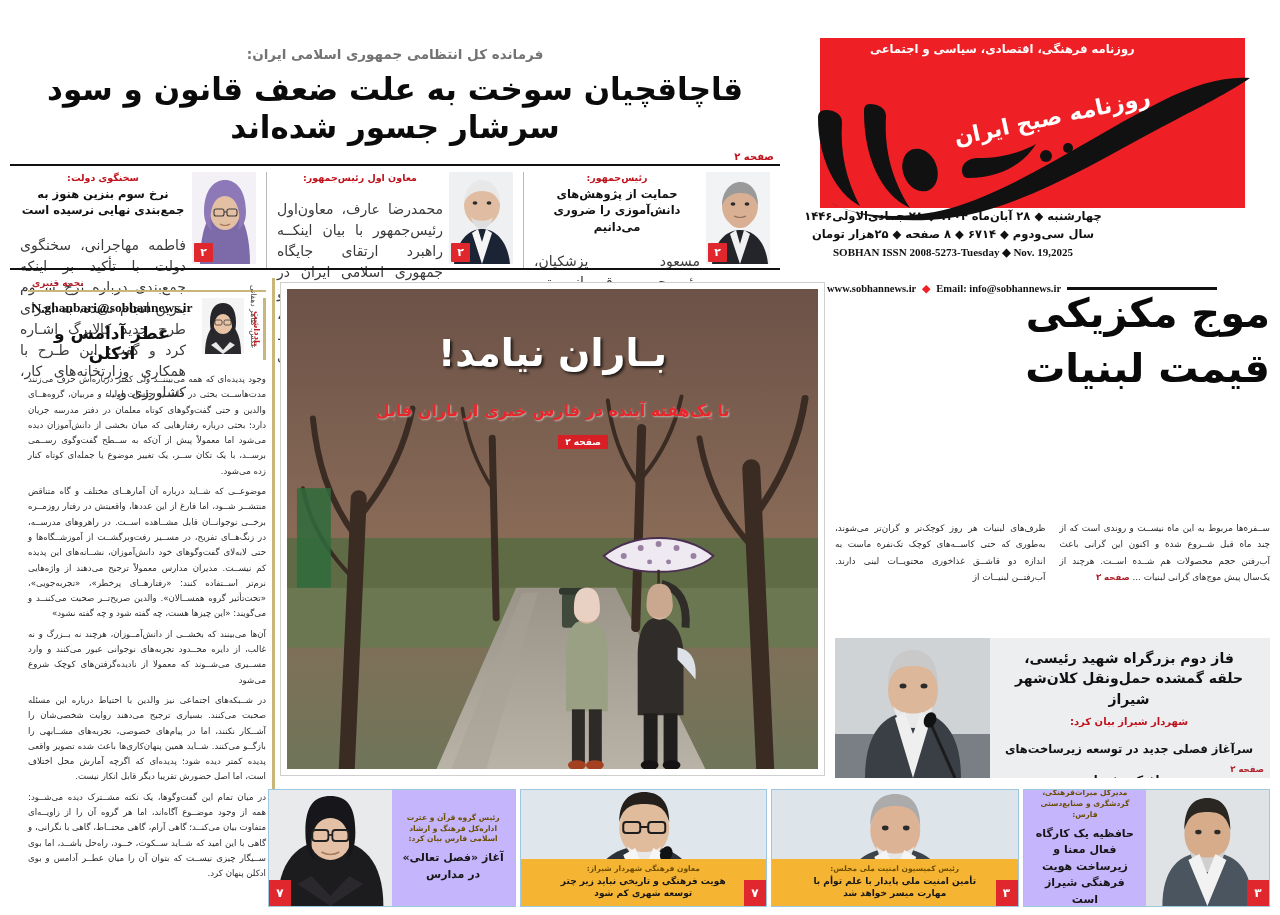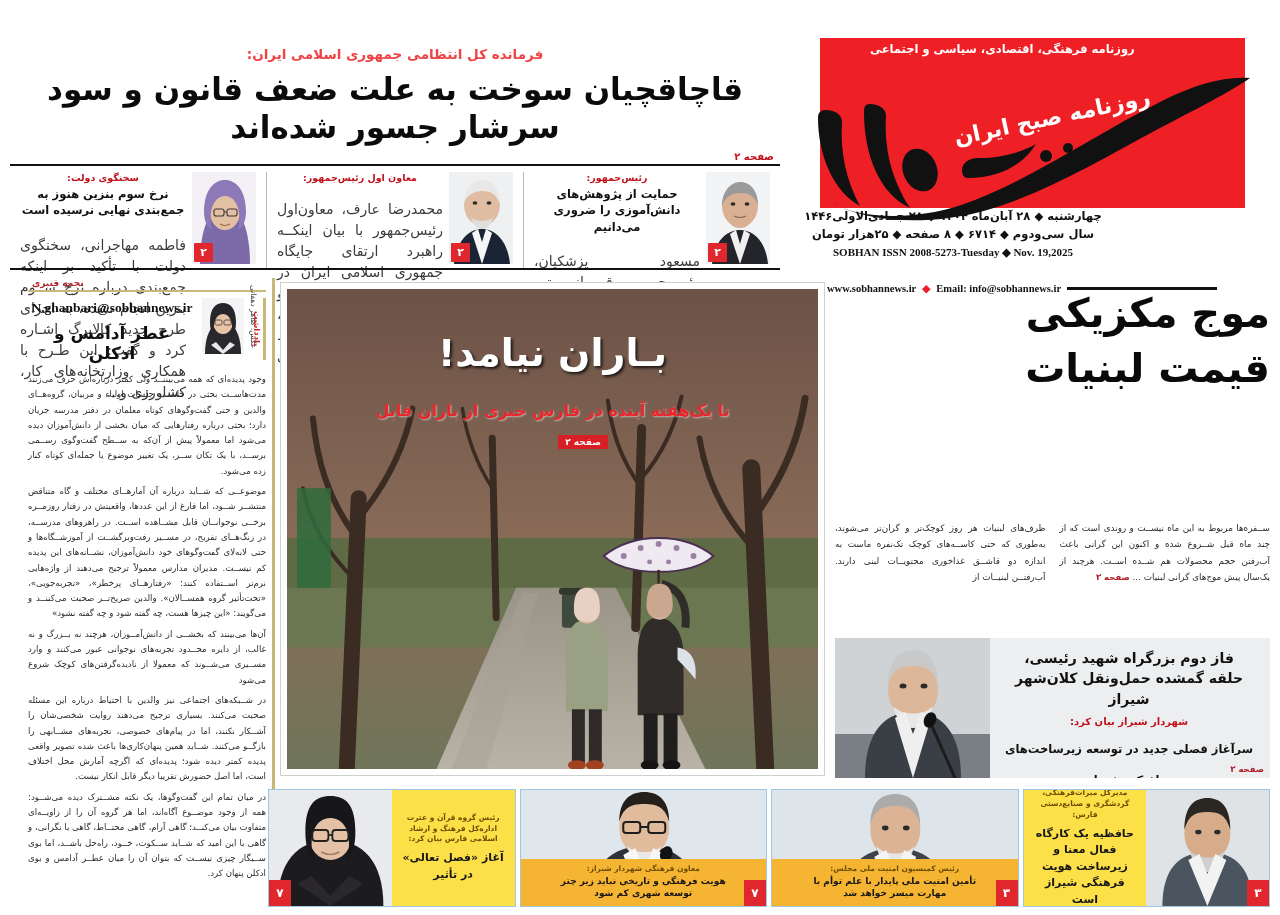--- a/index.html
+++ b/index.html
@@ -53,21 +53,21 @@
     color:#111;white-space:nowrap;direction:ltr;
   }
   .mast-rule .dot{color:#ee2026;}
 
   
   .top-head{
     position:absolute;top:46px;right:500px;width:770px;
     text-align:center;
   }
   .top-head .kicker{
-    color:#ef4444;font-size:13.5px;font-weight:bold;margin-bottom:8px;
+    color:#737373;font-size:13.5px;font-weight:bold;margin-bottom:8px;
   }
   .top-head .hl{
     font-size:31px;font-weight:bold;line-height:1.24;color:#0b0b0b;
     letter-spacing:-.3px;
   }
   .top-head .pg{
     margin-top:4px;text-align:right;color:#c1121c;font-size:10px;font-weight:bold;
     padding-right:6px;
   }
   .top-rule{
@@ -213,21 +213,21 @@
     position:absolute;bottom:8px;right:10px;left:268px;height:118px;
     display:flex;flex-direction:row;gap:4px;
   }
   .bcard{
     position:relative;flex:1 1 0;border:1px solid #9fc7e0;background:#fff;
     overflow:hidden;
   }
   .bcard .row{display:flex;flex-direction:row;height:100%;}
   .bcard .ph{flex:0 0 50%;height:100%;position:relative;}
   .bcard .cap{
-    flex:1 1 auto;background:#fde047;padding:8px 7px;text-align:center;
+    flex:1 1 auto;background:#c4b5fd;padding:8px 7px;text-align:center;
     display:flex;flex-direction:column;justify-content:center;
   }
   .bcard .cap .k{font-size:7.5px;color:#6b4d00;font-weight:bold;line-height:1.45;margin-bottom:5px;}
   .bcard .cap .t{font-size:11px;font-weight:bold;color:#161616;line-height:1.5;}
   
   .bcard.v2 .stackph{width:100%;height:100%;position:absolute;inset:0;}
   .bcard.v2 .capbar{
     position:absolute;left:0;right:0;bottom:0;background:#f6b433;
     padding:5px 26px 6px 26px;text-align:center;
   }
@@ -586,21 +586,21 @@
         <div class="k">معاون فرهنگی شهردار شیراز:</div>
         <div class="t">هویت فرهنگی و تاریخی نباید زیر چتر توسعه شهری کم شود</div>
       </div>
       <div class="bbadge r">۷</div>
     </div>
 
     <div class="bcard">
       <div class="row">
         <div class="cap">
           <div class="k">رئیس گروه قرآن و عترت اداره‌کل فرهنگ و ارشاد اسلامی فارس بیان کرد:</div>
-          <div class="t">آغاز «فصل تعالی» در تأثیر</div>
+          <div class="t">آغاز «فصل تعالی» در مدارس</div>
         </div>
         <div class="ph">
           <svg class="pimg" viewBox="0 0 126 116" preserveAspectRatio="xMidYMid slice" aria-hidden="true">
             <rect width="126" height="116" fill="#e9eaec"></rect>
             <path d="M10 116 C10 72 30 50 63 50 C96 50 116 72 116 116 Z" fill="#1c1b1e"></path>
             <ellipse cx="63" cy="44" rx="22" ry="26" fill="#e4c1a6"></ellipse>
             <path d="M38 42 C38 14 48 6 63 6 C78 6 88 14 88 42 C88 58 84 66 79 70 C86 48 79 28 63 28 C47 28 40 48 47 70 C42 66 38 58 38 42 Z" fill="#17161a"></path>
             <rect x="45" y="40" width="16" height="11" rx="3" fill="none" stroke="#222" stroke-width="1.8"></rect>
             <rect x="65" y="40" width="16" height="11" rx="3" fill="none" stroke="#222" stroke-width="1.8"></rect>
             <line x1="61" y1="45" x2="65" y2="45" stroke="#222" stroke-width="1.8"></line>

